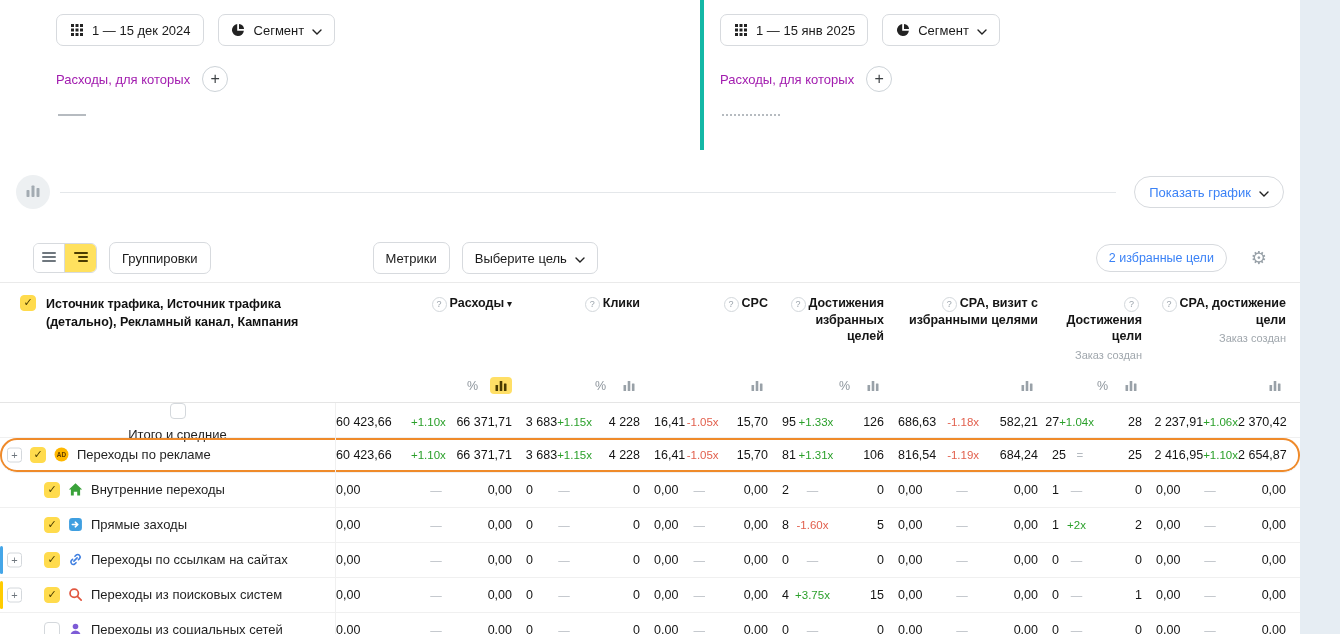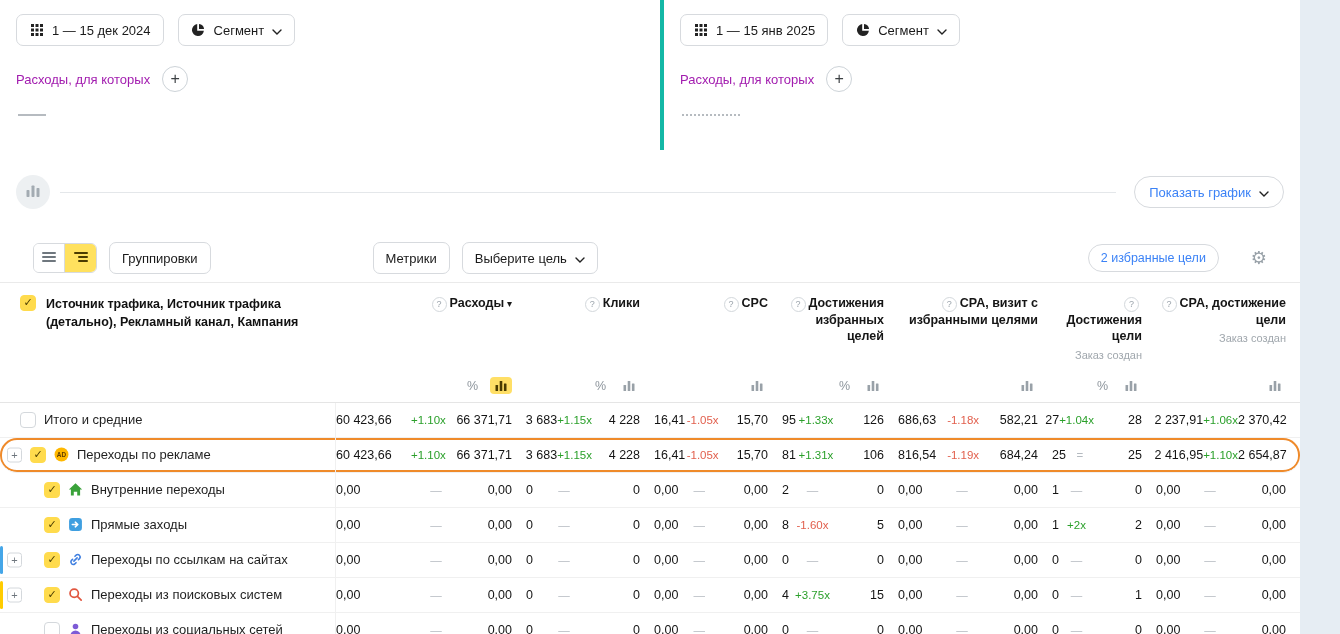--- a/index.html
+++ b/index.html
@@ -5,21 +5,21 @@
   html,body{margin:0;padding:0;}
   body{
     width:1340px;height:634px;overflow:hidden;position:relative;
     background:#e6edf3;
     font-family:"Liberation Sans","DejaVu Sans",sans-serif;
     -webkit-font-smoothing:antialiased;color:#1a1a1a;
   }
   .card{position:absolute;left:0;top:0;width:1300px;background:#fff;}
 
   
-  .compare{display:flex;height:150px;}
+  .compare{display:flex;height:150px;margin-left:40px;}
   .panel{width:660px;box-sizing:border-box;padding:14px 16px;}
   .panel.right{border-left:4px solid #14b8a6;flex:1;}
   .prow{display:flex;gap:14px;align-items:center;}
   .btn{
     display:inline-flex;align-items:center;gap:8px;height:32px;box-sizing:border-box;
     border:1px solid #d7dade;border-radius:7px;background:#fff;padding:0 12px;
     font-family:inherit;font-size:13px;color:#1a1a1a;cursor:pointer;white-space:nowrap;
   }
   .prow2{display:flex;align-items:center;gap:12px;margin-top:20px;}
   .flabel{color:#a21caf;font-size:13px;}
@@ -45,21 +45,21 @@
   }
   .pill.small{height:28px;border-radius:14px;padding:0 12px;font-size:12.5px;}
 
   
   .toolbar{height:48px;display:flex;align-items:center;padding:0 33px;gap:12px;}
   .vtoggle{display:flex;border:1px solid #d7dade;border-radius:6px;overflow:hidden;}
   .vbtn{width:31px;height:28px;border:none;background:#fff;display:flex;align-items:center;justify-content:center;cursor:pointer;color:#6f777e;padding:0;}
   .vbtn:first-child{border-right:1px solid #d7dade;}
   .vbtn.active{background:#ffe15e;color:#4a3b00;}
   .metrics{margin-left:150px;}
-  .tright{margin-left:auto;display:flex;align-items:center;gap:32px;}
+  .tright{margin-left:auto;display:flex;align-items:center;gap:24px;}
   .gear{font-size:18px;color:#98a1a8;cursor:pointer;line-height:1;}
 
   
   .tgrid{display:grid;grid-template-columns:336px 190px 128px 128px 116px 154px 104px 144px;}
   .thead{border-top:1px solid #eaeaea;padding-bottom:8px;}
   .dhead{display:flex;align-items:flex-start;gap:10px;padding:12px 10px 0 20px;font-weight:700;font-size:12.5px;line-height:1.45;color:#111;box-sizing:border-box;}
   .hcell{padding:12px 14px 0 0;text-align:right;font-size:12.5px;line-height:1.3;color:#151515;box-sizing:border-box;cursor:pointer;}
   .hcell b{font-weight:700;}
   .qi{display:inline-block;width:13px;height:13px;border:1px solid #d3d8dc;border-radius:50%;font-size:9px;line-height:13px;text-align:center;color:#9aa3ab;margin-right:3px;font-weight:400;}
   .arrow{font-size:10px;color:#1a1a1a;}
@@ -321,21 +321,21 @@
             <rect x="0.5" y="5" width="2.6" height="6" rx="0.5" fill="currentColor"></rect>
             <rect x="4.7" y="1" width="2.6" height="10" rx="0.5" fill="currentColor"></rect>
             <rect x="8.9" y="3.5" width="2.6" height="7.5" rx="0.5" fill="currentColor"></rect>
           </svg>
         </span>
       </div>
     </div>
 
   <div>
       <div class="trow tgrid">
-        <div class="dcell" style="padding-left: 20px;">
+        <div class="dcell" style="padding-left: 20px; flex-direction: column;">
           <span class="cb"></span>
           <span class="rlabel">Итого и средние</span>
         </div>
         <div class="mcell">
           <span class="v1">60 423,66</span>
           <span class="delta up">+1.10x</span>
           <span class="v2">66 371,71</span>
         </div>
         <div class="mcell">
           <span class="v1">3 683</span>

